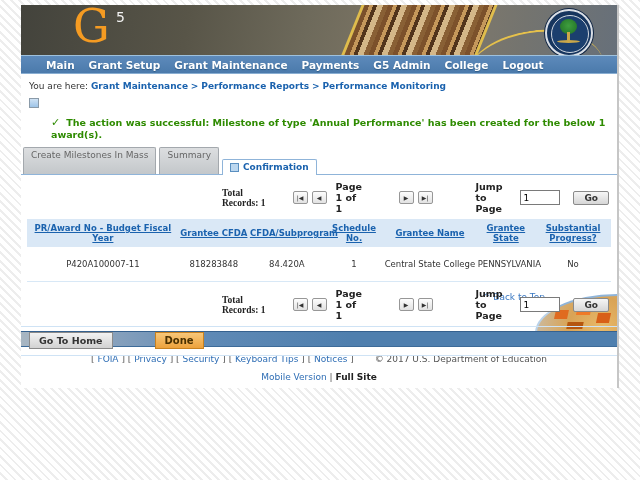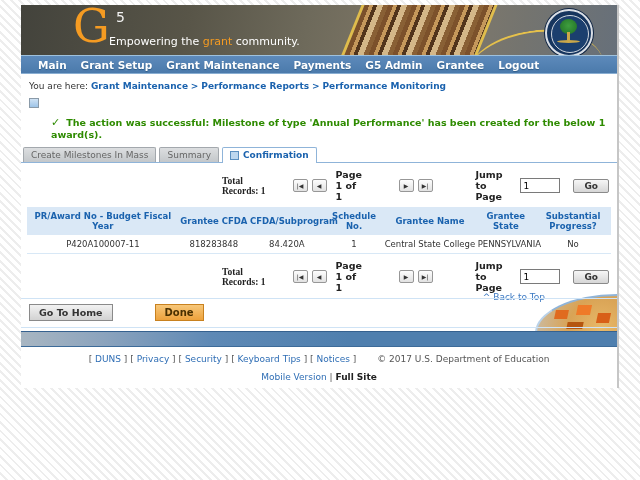--- a/index.html
+++ b/index.html
@@ -31,38 +31,38 @@
   .seal{position:absolute;right:24px;top:4px;width:44px;height:44px;border-radius:50%;
     background:#16355e;border:2px solid #d9dee5;box-shadow:0 0 0 1px #0d2342;}
   .seal .inner{position:absolute;left:4px;top:4px;width:36px;height:36px;border-radius:50%;
     background:#1b3f6e;border:1px solid #cfd6df;}
   .seal .tree{position:absolute;left:13px;top:8px;width:17px;height:15px;border-radius:50%;
     background:radial-gradient(circle at 50% 45%,#3f9e3f,#1f6e24);}
   .seal .trunk{position:absolute;left:20px;top:21px;width:3px;height:9px;background:#caa84a;}
   .seal .ground{position:absolute;left:10px;top:29px;width:23px;height:3px;border-radius:50%;background:#caa84a;}
   
   .nav{height:17px;background:linear-gradient(180deg,#5d8abb 0,#4b7aab 100%);
-    display:flex;align-items:center;gap:14px;padding-left:17px;
+    display:flex;align-items:center;gap:14px;padding-left:25px;
     border-bottom:1px solid #89aed2;}
   .nav a{color:#fff;font-size:10.5px;font-weight:bold;text-decoration:none;cursor:pointer;
     text-shadow:0 1px 1px #2e5b86;}
   
   .crumbs{padding:7px 8px 2px 8px;font-size:9px;color:#333;}
   .crumbs a{color:#1a62ae;font-weight:bold;text-decoration:none;cursor:pointer;}
   .title-row{margin:5px 0 0 8px;display:flex;align-items:center;gap:5px;}
   .title-ico{width:8px;height:8px;background:linear-gradient(180deg,#cfe2f4,#9ec4e8);
     border:1px solid #8a9aa8;}
   .title-row h1{margin:0;font-size:11px;color:#1a62ae;}
   .success{margin:8px 0 0 30px;font-size:9.5px;color:#2e8b00;font-weight:bold;}
   .success .check{margin-right:6px;font-size:11px;}
   
   .tabs{margin:7px 0 0 2px;display:flex;align-items:flex-end;position:relative;z-index:2;}
   .tab{font-size:9px;color:#666;background:linear-gradient(180deg,#dcdee0,#c3c7ca);
     border:1px solid #a3a8ad;border-bottom:none;border-radius:2px 2px 0 0;
-    padding:2px 7px 2px 7px;margin-right:3px;cursor:pointer;}
+    padding:2px 7px 14px 7px;margin-right:3px;cursor:pointer;}
   .tab.active{background:#fff;color:#1a62ae;font-weight:bold;border-color:#8fb4d9;
     margin-bottom:-1px;padding-bottom:3px;display:flex;align-items:flex-end;gap:4px;}
   .tab-ico{width:7px;height:7px;background:#bcd7ef;border:1px solid #5a8fc0;display:inline-block;}
   
   .panel{border-top:1px solid #8fb4d9;position:relative;z-index:1;}
   .pagerow{display:flex;align-items:center;padding:6px 8px 5px 8px;font-size:9.5px;color:#222;}
   .pagerow.b{border-bottom:1px solid #cfe3f5;}
   .total{margin-left:193px;font-weight:bold;font-family:Liberation Serif, serif;}
   .pbtns{display:flex;gap:4px;margin-left:27px;}
   .pbtn{width:15px;height:13px;font-size:6px;line-height:12px;text-align:center;color:#333;
@@ -71,22 +71,22 @@
   .pagelabel{margin:0 9px;font-weight:bold;}
   .jump{margin-left:43px;font-weight:bold;}
   .jumpbox{margin-left:13px;width:34px;height:13px;border:1px solid #7a7a7a;font-size:9px;
     padding:0 2px;font-family:"DejaVu Sans",sans-serif;}
   .gobtn{margin-left:13px;font-size:9px;font-weight:bold;color:#333;padding:1px 10px;
     background:linear-gradient(180deg,#f6f6f6,#d6d6d6);border:1px solid #8a8a8a;
     border-radius:2px;cursor:pointer;font-family:"DejaVu Sans",sans-serif;}
   
   table{width:98%;margin:0 1%;border-collapse:collapse;table-layout:fixed;}
   th{background:#dae8f6;font-size:8.5px;color:#1a62ae;padding:4px 1px;}
-  th a{color:#1a62ae;cursor:pointer;}
-  td{font-size:8.5px;color:#333;text-align:center;padding:4px 1px;border-bottom:1px solid #d8e8f6;}
+  th a{color:#1a62ae;text-decoration:underline;cursor:pointer;}
+  td{font-size:8.5px;color:#333;text-align:center;padding:12px 1px;border-bottom:1px solid #d8e8f6;}
   
   .actions{display:flex;gap:42px;padding:5px 8px 6px 8px;border-bottom:1px solid #cfe3f5;}
   .btn-gray{font-size:9.5px;font-weight:bold;color:#333;padding:2px 9px;
     background:linear-gradient(180deg,#f2f2f2,#d2d2d2);border:1px solid #8a8a8a;cursor:pointer;
     font-family:"DejaVu Sans",sans-serif;}
   .btn-done{font-size:10px;font-weight:bold;color:#4a3000;padding:2px 9px;
     background:linear-gradient(180deg,#f7c77a,#eda23c);border:1px solid #c8811f;cursor:pointer;
     font-family:"DejaVu Sans",sans-serif;}
   
   .backtop{position:absolute;top:287px;right:72px;font-size:9px;color:#3a78c2;
@@ -110,38 +110,37 @@
   .fullsite{color:#222;font-weight:bold;}
 </style>
 </head>
 <body>
 
 <div class="site">
 
   <div class="banner">
     <span class="logo-g">G</span>
     <span class="logo-5">5</span>
-    <div class="tagline"><span>Empowering the </span><span class="hl">grant</span><span> community.</span></div>
     <div class="shelf"></div>
     <div class="swoosh"></div>
     <div class="seal">
       <div class="inner"></div>
       <div class="tree"></div>
       <div class="trunk"></div>
       <div class="ground"></div>
     </div>
   </div>
 
   <div class="nav">
     <a>Main</a>
     <a>Grant Setup</a>
     <a>Grant Maintenance</a>
     <a>Payments</a>
     <a>G5 Admin</a>
-    <a>Grantee</a>
+    <a>College</a>
     <a>Logout</a>
   </div>
 
   <div class="crumbs">
     <span>You are here:</span>
     <a>Grant Maintenance</a>
     <a>&gt;</a>
     <a>Performance Reports</a>
     <a>&gt;</a>
     <a>Performance Monitoring</a>
@@ -242,21 +241,21 @@
     <div class="chair c1"></div>
     <div class="chair c2"></div>
     <div class="chair c3"></div>
     <div class="chair c4"></div>
   </div>
 
   <div class="footbar"></div>
   <div class="foottext">
     <div>
       <span>[</span>
-      <a>DUNS</a>
+      <a>FOIA</a>
       <span>]</span>
       <span>[</span>
       <a>Privacy</a>
       <span>]</span>
       <span>[</span>
       <a>Security</a>
       <span>]</span>
       <span>[</span>
       <a>Keyboard Tips</a>
       <span>]</span>

